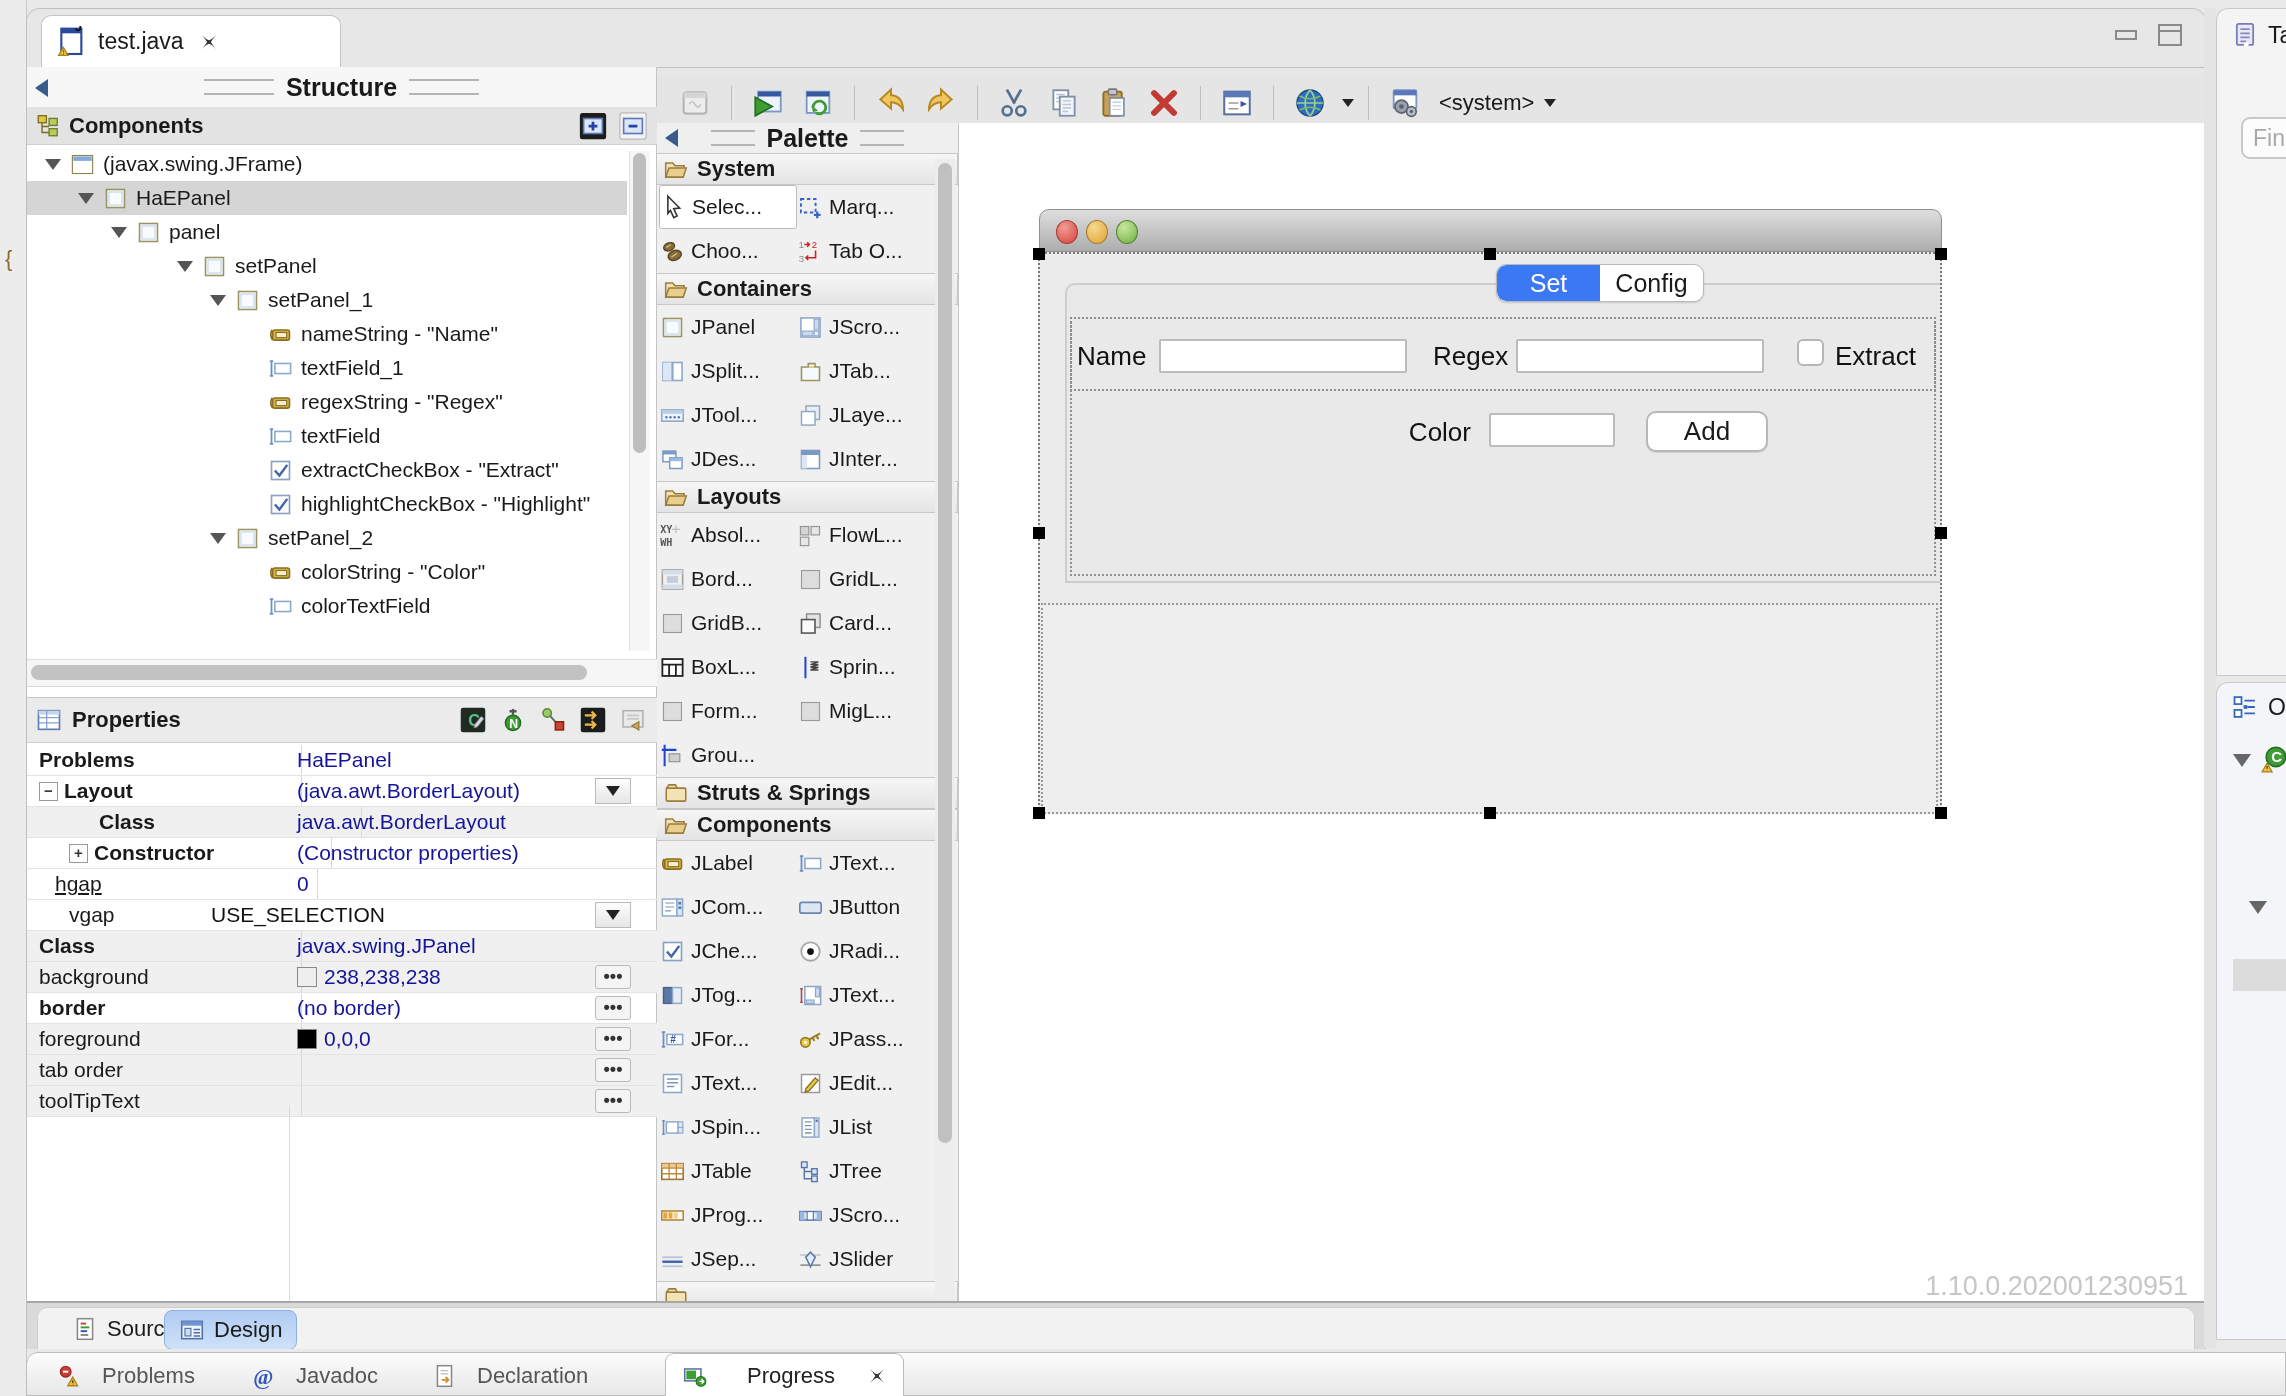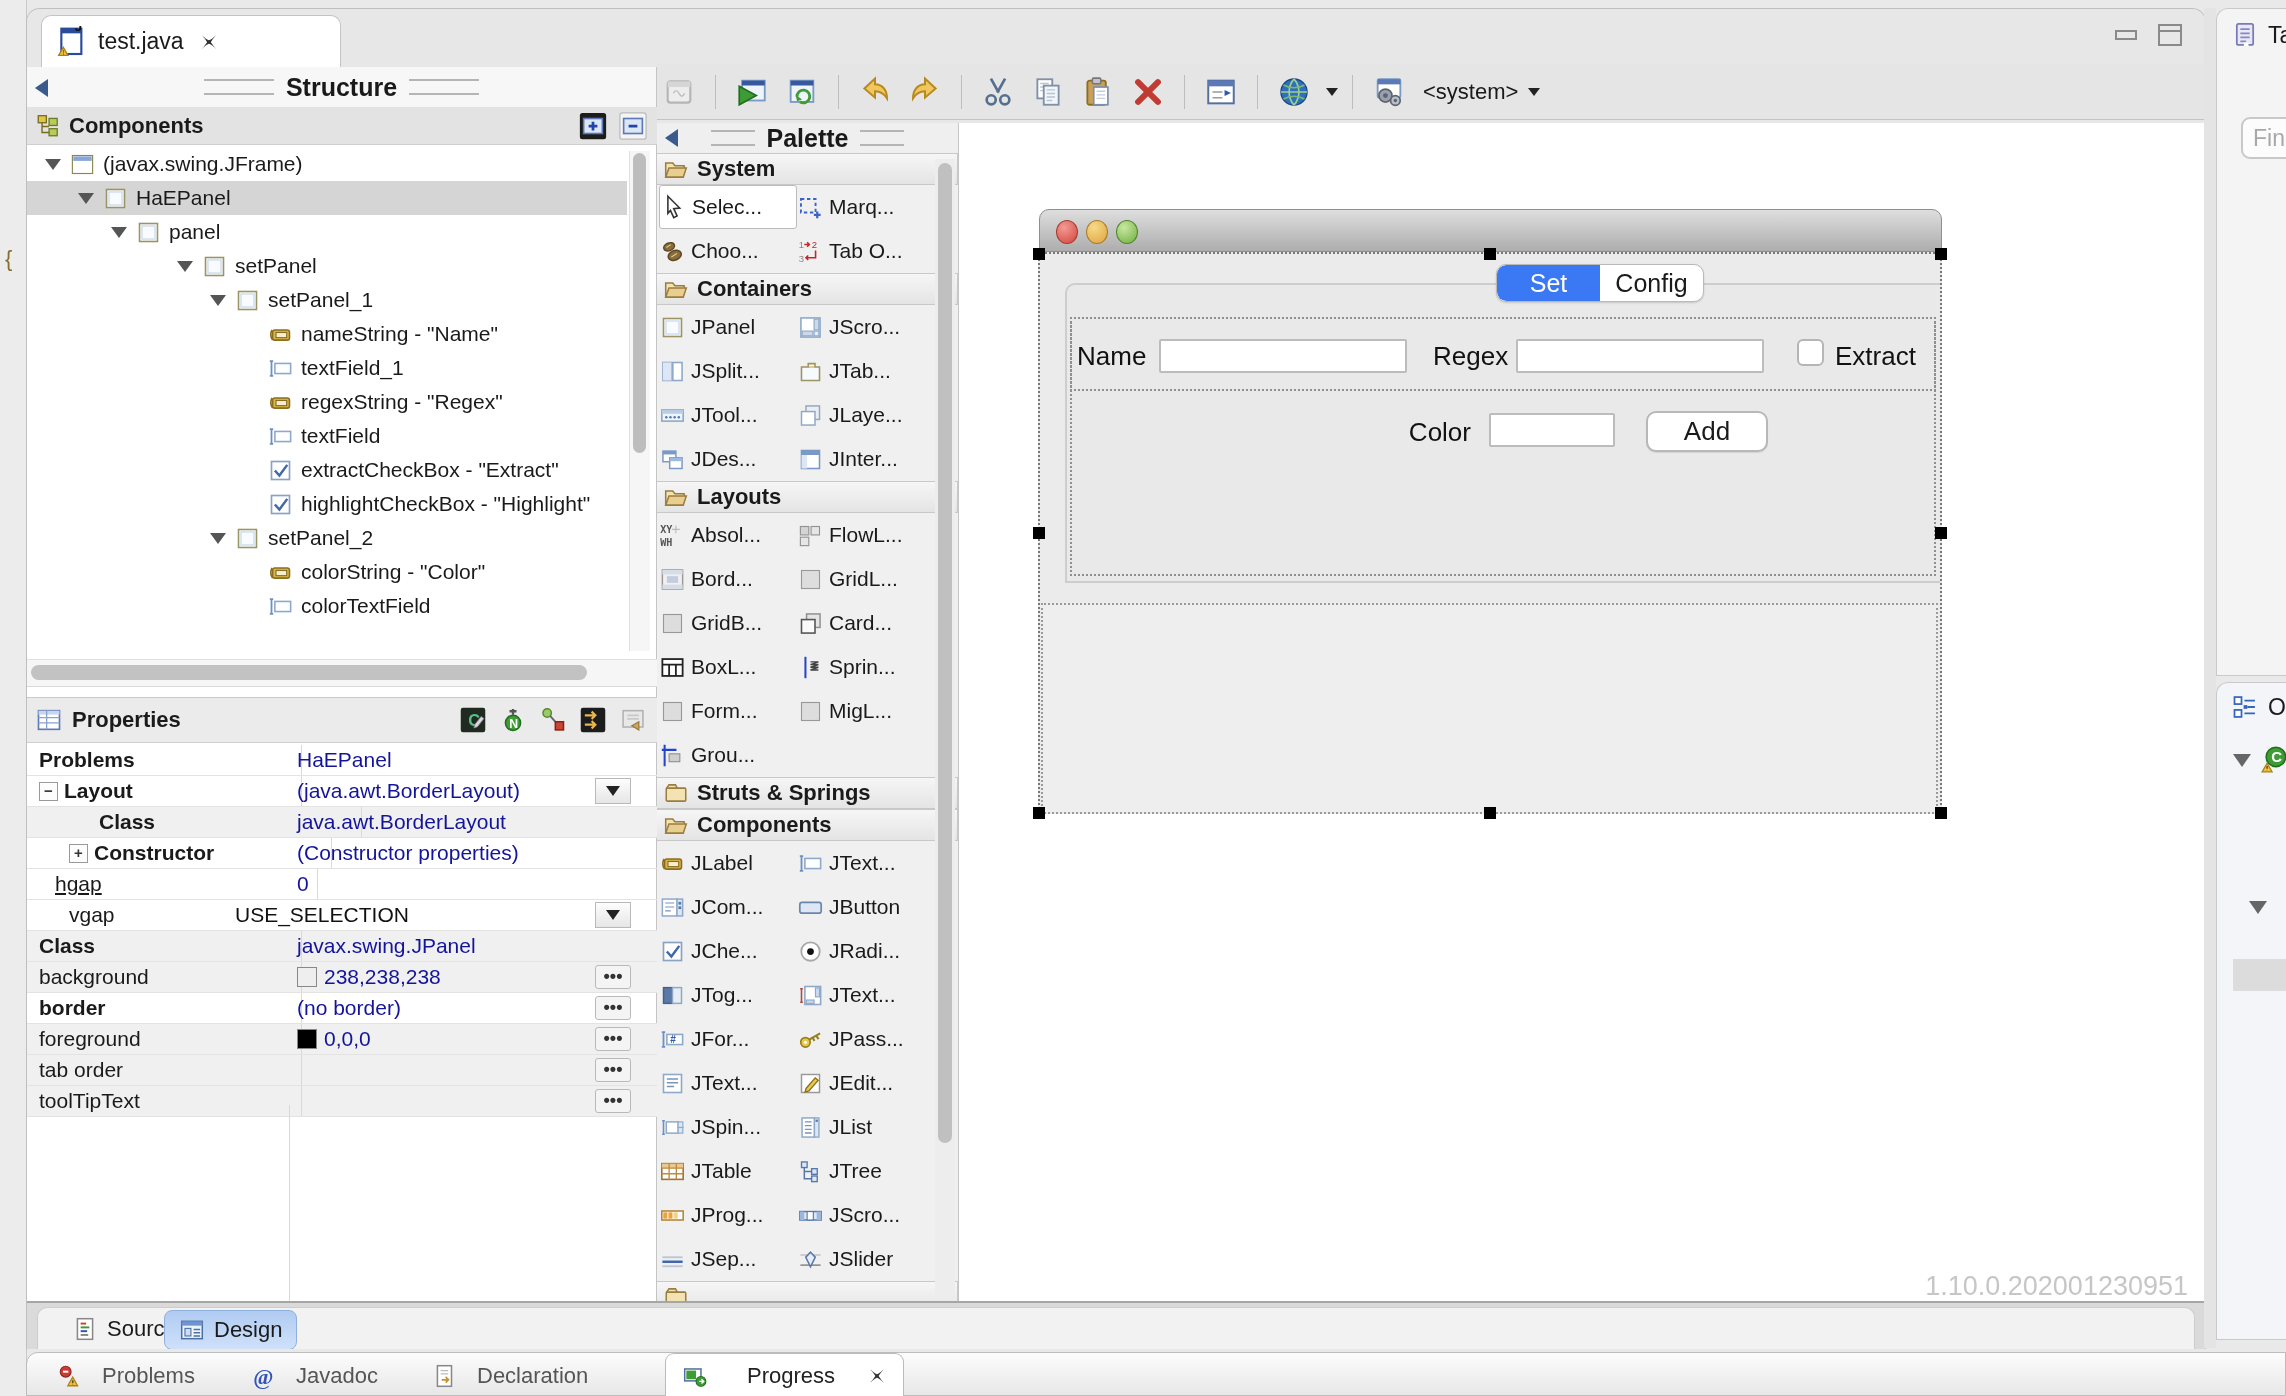--- a/index.html
+++ b/index.html
@@ -43,31 +43,31 @@
 
   
   #props-header{left:0;top:630px;width:630px;height:46px;background:#ebebeb;border-top:1px solid #c9c9c9;border-bottom:1px solid #cfcfcf;display:flex;align-items:center;padding:0 8px;box-sizing:border-box;}
   #props-header .lbl{font-weight:bold;font-size:22px;margin-left:9px;flex:1;}
   #props-table{left:0;top:678px;width:630px;}
   .prop-row{height:30px;display:flex;align-items:center;border-bottom:1px solid #e3e3e3;position:relative;font-size:21px;}
   .prop-row.shaded{background:#f0f0f0;}
   .prop-name{position:absolute;left:0;top:0;bottom:0;width:262px;border-right:1px solid #d9d9d9;display:flex;align-items:center;overflow:hidden;}
   .prop-name.b{font-weight:bold;}
   .prop-val{position:absolute;left:262px;right:60px;top:0;bottom:0;display:flex;align-items:center;padding-left:8px;color:#14149a;overflow:hidden;}
-  .prop-val.editing{left:176px;background:#fff;margin-left:24px;}
+  .prop-val.editing{left:176px;background:#fff;}
   .pm-box{width:17px;height:17px;border:1px solid #9a9a9a;background:#fdfdfd;font-size:15px;line-height:15px;text-align:center;color:#333;margin-right:6px;flex:none;}
   .swatch{width:18px;height:18px;border:1px solid #888;margin-right:7px;flex:none;}
   .ctl{position:absolute;right:26px;top:2px;bottom:2px;width:34px;}
   .ctl.dd{background:linear-gradient(#fdfdfd,#e6e6e6);border:1px solid #b9b9b9;display:flex;align-items:center;justify-content:center;}
   .ctl.dd::after{content:"";width:0;height:0;border-left:7px solid transparent;border-right:7px solid transparent;border-top:10px solid #222;}
   .ctl.dots{top:3px;bottom:3px;background:#f4f4f4;border:1px solid #b9b9b9;border-radius:3px;color:#333;font-weight:bold;font-size:18px;line-height:20px;text-align:center;}
   #props-divider{left:262px;top:1038px;width:1px;height:196px;background:#d9d9d9;}
 
   
-  #toolbar{left:630px;top:55px;width:1548px;height:56px;background:#e5e5e5;border-bottom:1px solid #c3c3c3;display:flex;align-items:center;padding-left:0;box-sizing:border-box;gap:6px;}
+  #toolbar{left:630px;top:66px;width:1548px;height:56px;background:#e5e5e5;border-bottom:1px solid #c3c3c3;display:flex;align-items:center;padding-left:16px;box-sizing:border-box;gap:6px;}
   .tb-btn{width:44px;height:44px;display:flex;align-items:center;justify-content:center;}
   .tb-sep{width:1px;height:34px;background:#bdbdbd;margin:0 8px;}
   .caret{width:0;height:0;border-left:6px solid transparent;border-right:6px solid transparent;border-top:8px solid #222;margin-left:4px;}
   #system-label{font-size:22px;margin-left:6px;}
 
   
   #palette{left:630px;top:114px;width:302px;height:1178px;background:#f0f0f0;border-right:1px solid #c6c6c6;box-sizing:border-box;overflow:hidden;}
   #palette .view-header{height:30px;background:#efefef;border-bottom:none;}
   #palette .view-header .grip{width:44px;}
   .pal-sec{height:32px;background:linear-gradient(#f6f6f6,#e4e4e4);border:1px solid #c8c8c8;border-left:none;display:flex;align-items:center;padding:0 6px;box-sizing:border-box;}

